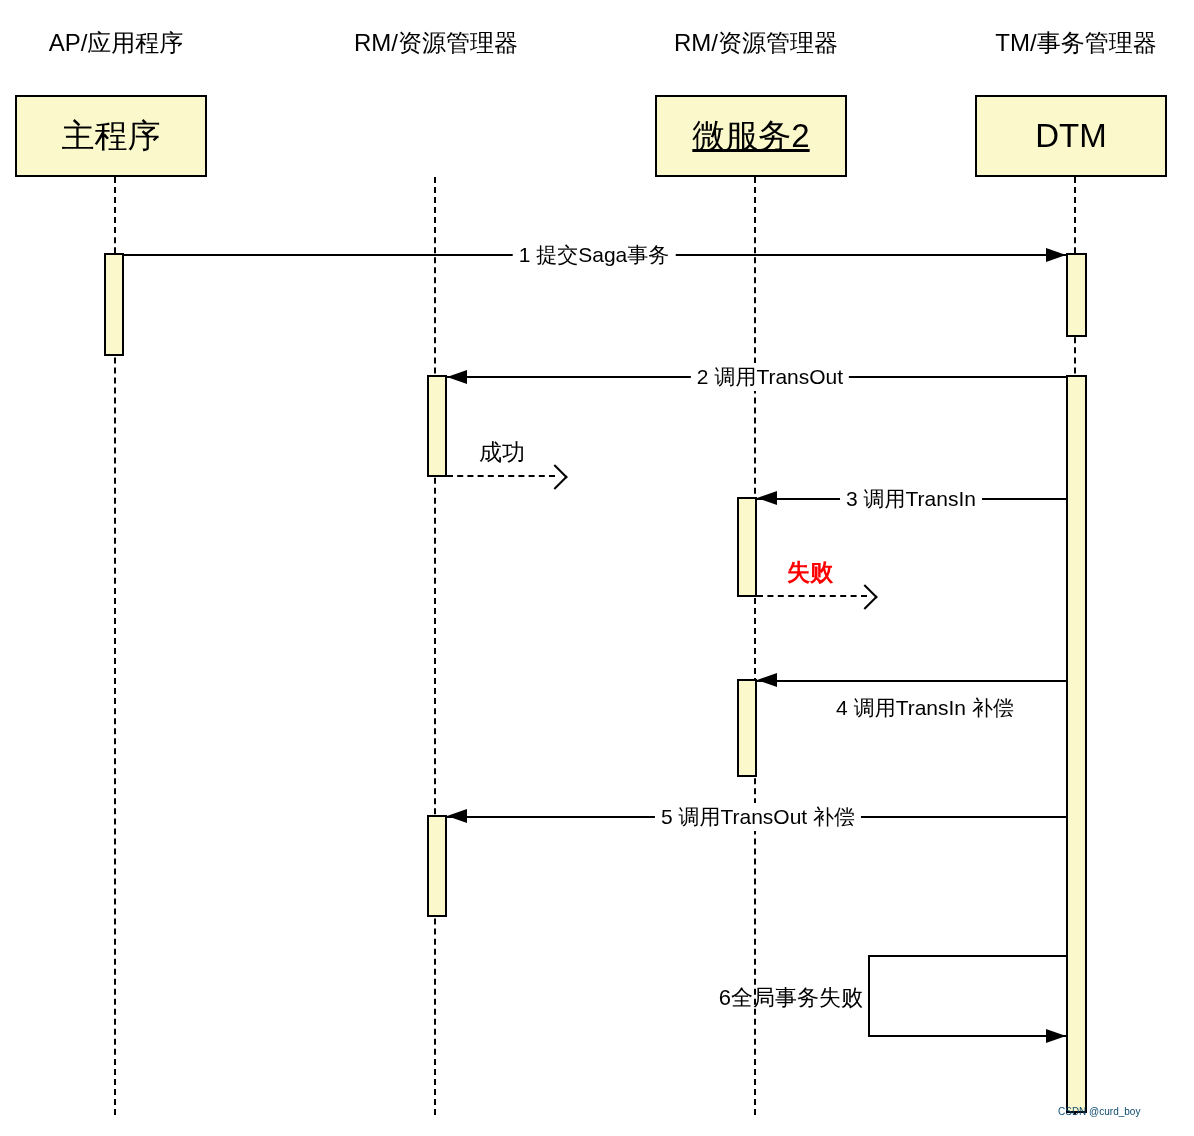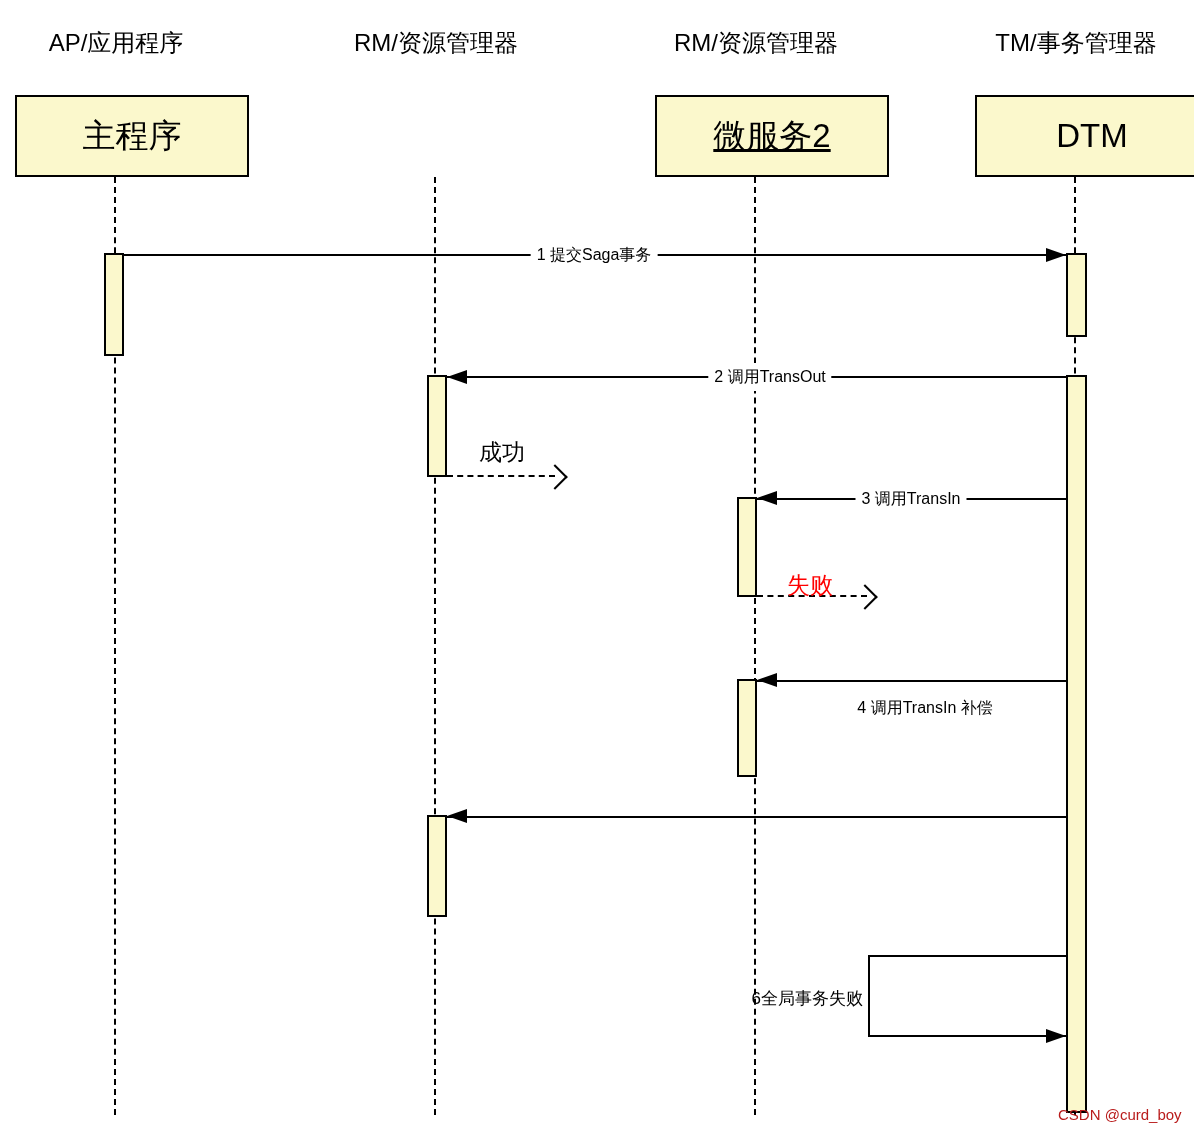--- a/index.html
+++ b/index.html
@@ -5,41 +5,41 @@
   html,body{margin:0;padding:0;background:#ffffff;}
   #diagram{
     position:relative;width:1194px;height:1136px;background:#ffffff;
     font-family:"Liberation Sans",sans-serif;color:#000;overflow:hidden;
   }
   .p-title{
     position:absolute;top:28px;width:280px;text-align:center;
     font-size:24px;line-height:30px;white-space:nowrap;
   }
   .p-box{
-    position:absolute;top:95px;width:234px;height:82px;box-sizing:border-box;
+    position:absolute;top:95px;width:192px;height:82px;box-sizing:border-box;
     background:#FBF8CC;border:2px solid #000;
     display:flex;align-items:center;justify-content:center;
     font-size:33px;white-space:nowrap;
   }
   .lifeline{position:absolute;top:177px;height:938px;width:0;border-left:2px dashed #000;}
   .activation{position:absolute;width:20px;box-sizing:border-box;background:#FBF8CC;border:2px solid #000;}
   .msg-line{position:absolute;height:0;border-top:2px solid #000;}
   .msg-line.dashed{border-top-style:dashed;}
   .arrow-right{position:absolute;width:0;height:0;border-top:7px solid transparent;border-bottom:7px solid transparent;border-left:20px solid #000;}
   .arrow-left{position:absolute;width:0;height:0;border-top:7px solid transparent;border-bottom:7px solid transparent;border-right:20px solid #000;}
   .chevron{position:absolute;width:16px;height:16px;border-top:2px solid #000;border-right:2px solid #000;transform:rotate(45deg);}
   .msg-label{
     position:absolute;transform:translate(-50%,-50%);background:#fff;
-    padding:0 6px;font-size:16px;line-height:28px;white-space:nowrap;
+    padding:0 6px;font-size:21px;line-height:28px;white-space:nowrap;
   }
   .free-label{position:absolute;font-size:23px;line-height:28px;white-space:nowrap;}
   .fail{color:#FF0000;}
   .self-loop{position:absolute;box-sizing:border-box;border:2px solid #000;border-right:none;background:transparent;}
-  .loop-label{position:absolute;transform:translateY(-50%);font-size:17px;white-space:nowrap;text-align:center;}
-  .watermark{position:absolute;font-size:15px;color:#b91c1c;white-space:nowrap;}
+  .loop-label{position:absolute;transform:translateY(-50%);font-size:22px;white-space:nowrap;text-align:center;}
+  .watermark{position:absolute;font-size:10px;color:#0c4a6e;white-space:nowrap;}
 </style>
 </head>
 <body>
 
 <div id="diagram">
 
   <div class="lifeline" style="left:114px;"></div>
   <div class="lifeline" style="left:434px;"></div>
   <div class="lifeline" style="left:754px;"></div>
   <div class="lifeline" style="left:1074px;"></div>
@@ -78,28 +78,29 @@
   <div class="msg-line dashed" style="left:447px;top:475px;width:108px;"></div>
   <div class="chevron" style="left:546px;top:468px;"></div>
   <div class="free-label" style="left:479px;top:438px;">成功</div>
 
   <div class="msg-line" style="left:757px;top:498px;width:309px;"></div>
   <div class="arrow-left" style="left:757px;top:491px;"></div>
   <div class="msg-label" style="left:911px;top:499px;">3 调用TransIn</div>
 
   <div class="msg-line dashed" style="left:757px;top:595px;width:110px;"></div>
   <div class="chevron" style="left:856px;top:588px;"></div>
-  <div class="free-label fail" style="left:787px;top:571px;">失败</div>
+  <div class="free-label fail" style="left:787px;top:558px;font-weight:bold;">失败</div>
 
   <div class="msg-line" style="left:757px;top:680px;width:309px;"></div>
   <div class="arrow-left" style="left:757px;top:673px;"></div>
   <div class="msg-label" style="left:925px;top:708px;">4 调用TransIn 补偿</div>
 
   <div class="msg-line" style="left:447px;top:816px;width:619px;"></div>
   <div class="arrow-left" style="left:447px;top:809px;"></div>
+  <div class="msg-label" style="left:758px;top:817px;">5 调用TransOut 补偿</div>
 
   <div class="self-loop" style="left:868px;top:955px;width:198px;height:82px;"></div>
   <div class="arrow-right" style="left:1046px;top:1029px;"></div>
   <div class="loop-label" style="right:331px;top:998px;">6全局事务失败</div>
 
   <div class="watermark" style="left:1058px;top:1106px;">CSDN @curd_boy</div>
 
 </div>
 
 </body></html>

